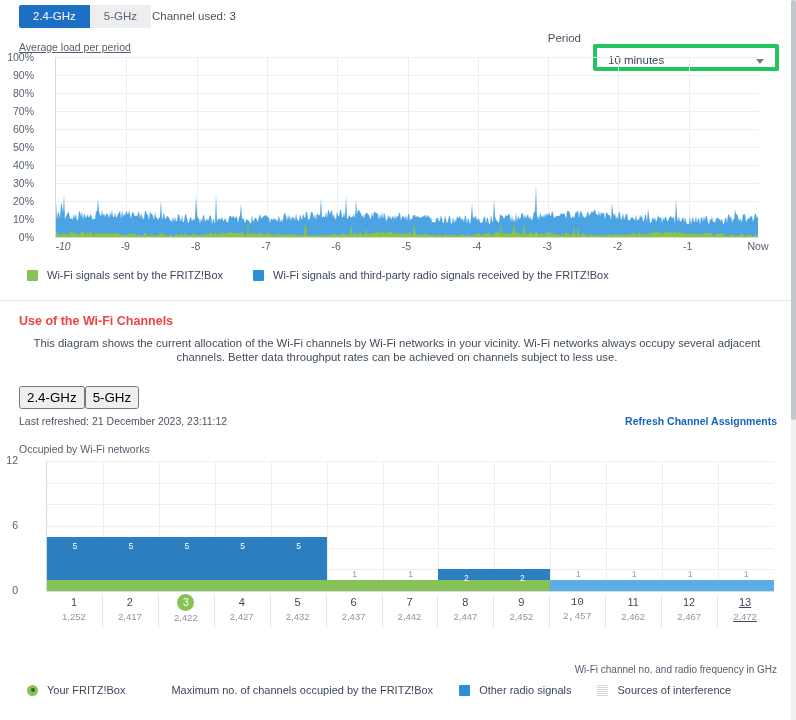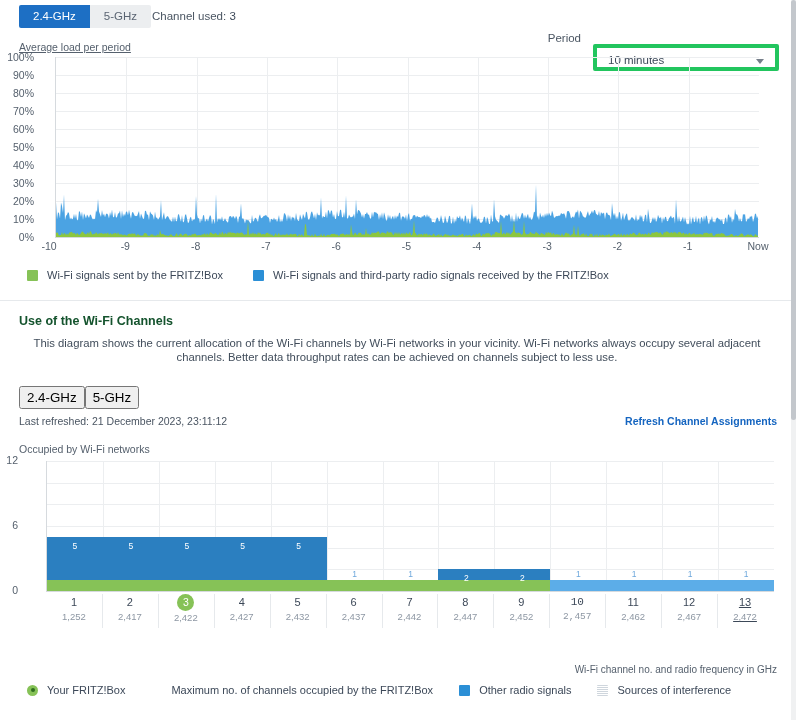--- a/index.html
+++ b/index.html
@@ -49,21 +49,21 @@
 
   
   .legend1{position:absolute;left:27px;top:269px;display:flex;align-items:center;}
   .legend1 .item{display:flex;align-items:center;margin-right:30px;}
   .legend1 .sw{width:11px;height:11px;margin-right:9px;border-radius:1px;}
   .legend1 .tx{font-size:11px;color:#3c4858;white-space:nowrap;}
 
   .divider{position:absolute;left:0;top:300px;width:796px;height:1px;background:#e6e9ec;}
 
   
-  .sechead{position:absolute;left:19px;top:314px;font-size:12.5px;font-weight:bold;color:#14532d;}
+  .sechead{position:absolute;left:19px;top:314px;font-size:12.5px;font-weight:bold;color:#ef4444;}
   .secbody{position:absolute;left:19px;top:336px;width:756px;font-size:11.3px;line-height:14px;color:#414d5b;text-align:center;}
 
   .seg2{position:absolute;left:19px;top:386px;display:flex;height:23px;border-radius:2px;overflow:hidden;}
   .lastref{position:absolute;left:19px;top:415px;font-size:10.5px;color:#4a5562;}
   .refresh{position:absolute;right:19px;top:415px;font-size:10.5px;color:#1565c0;font-weight:bold;text-decoration:none;cursor:pointer;}
 
   
   .chtitle{position:absolute;left:19px;top:443px;font-size:10.5px;color:#55606d;}
   .chchart{position:absolute;left:46px;top:461px;width:727px;height:130px;
     border-left:1px solid #d6dade;border-bottom:1px solid #d6dade;}
@@ -133,21 +133,21 @@
       <div class="ylab" style="top: 105px;">70%</div>
       <div class="ylab" style="top: 123px;">60%</div>
       <div class="ylab" style="top: 141px;">50%</div>
       <div class="ylab" style="top: 159px;">40%</div>
       <div class="ylab" style="top: 177px;">30%</div>
       <div class="ylab" style="top: 195px;">20%</div>
       <div class="ylab" style="top: 213px;">10%</div>
       <div class="ylab" style="top: 231px;">0%</div>
     </div>
   <div id="load-x-axis">
-      <div class="xlab" style="left: 24px;">-10</div>
+      <div class="xlab" style="left: 38px; font-style: italic;">-10</div>
       <div class="xlab" style="left: 100.3px;">-9</div>
       <div class="xlab" style="left: 170.6px;">-8</div>
       <div class="xlab" style="left: 240.9px;">-7</div>
       <div class="xlab" style="left: 311.2px;">-6</div>
       <div class="xlab" style="left: 381.5px;">-5</div>
       <div class="xlab" style="left: 451.8px;">-4</div>
       <div class="xlab" style="left: 522.1px;">-3</div>
       <div class="xlab" style="left: 592.4px;">-2</div>
       <div class="xlab" style="left: 662.7px;">-1</div>
       <div class="xlab" style="left: 733px;">Now</div>

